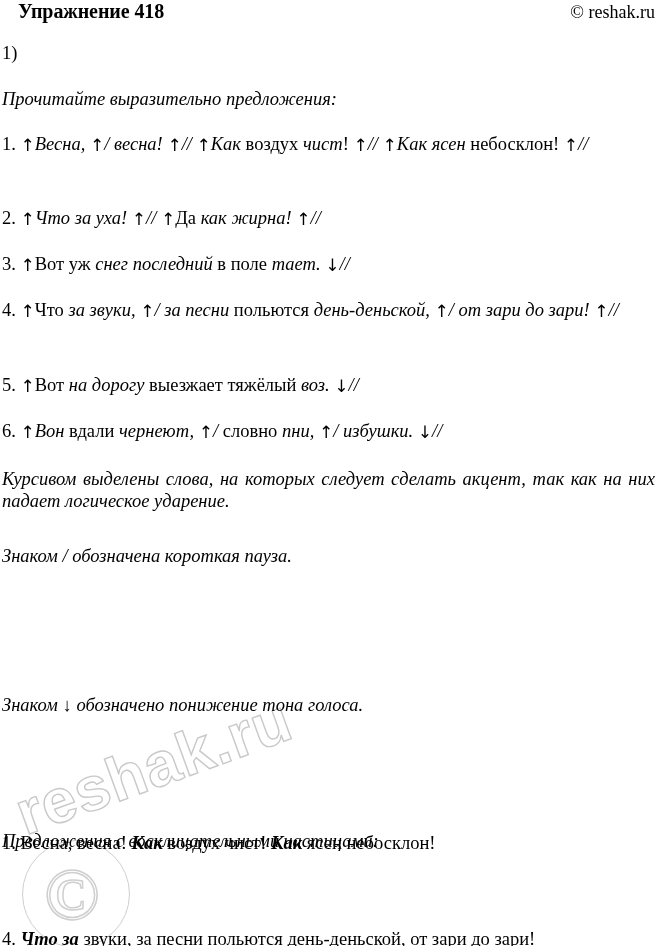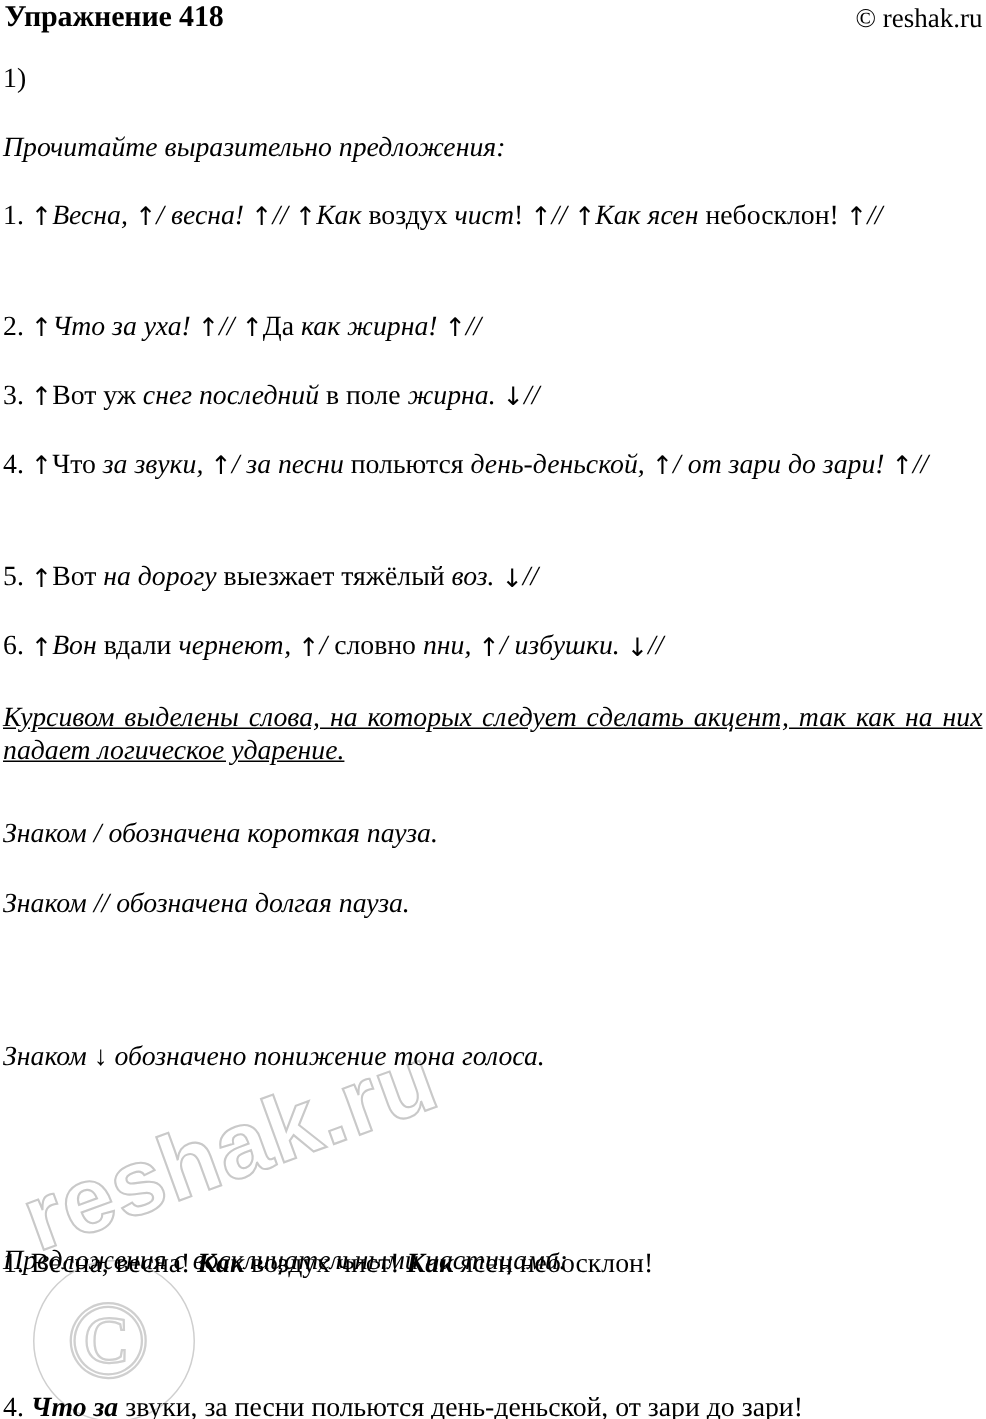--- a/index.html
+++ b/index.html
@@ -27,21 +27,21 @@
   }
 
   
   .header {
     position: relative;
     height: 28px;
     margin: 0 0 0 0;
   }
   .title {
     position: absolute;
-    left: 3px;
+    left: 18px;
     top: 0px;
     font-size: 20px;
     font-weight: bold;
     letter-spacing: -0.1px;
     white-space: nowrap;
   }
   .copyright {
     position: absolute;
     right: 2px;
     top: 2px;
@@ -136,28 +136,27 @@
     <div class="title">Упражнение 418</div>
     <div class="copyright">© reshak.ru</div>
   </div>
 
   <div class="block" style="top:42px;">1)</div>
 
   <div class="block it" style="top:88px;">Прочитайте выразительно предложения:</div>
 
   <div class="block justify" style="top:133px;"><span class="up">1. </span><span class="arrow">↑</span><span class="it">Весна, </span><span class="arrow">↑</span><span class="it">/ </span><span class="it">весна!</span><span class="up"> </span><span class="arrow">↑</span><span class="it">// </span><span class="arrow">↑</span><span class="it">Как</span><span class="up"> воздух </span><span class="it">чист</span><span class="up">! </span><span class="arrow">↑</span><span class="it">// </span><span class="arrow">↑</span><span class="it">Как ясен</span><span class="up"> небосклон! </span><span class="arrow">↑</span><span class="it">//</span></div>
   <div class="block" style="top:207px;"><span class="up">2. </span><span class="arrow">↑</span><span class="it">Что за уха!</span><span class="up"> </span><span class="arrow">↑</span><span class="it">// </span><span class="arrow">↑</span><span class="up">Да </span><span class="it">как жирна!</span><span class="up"> </span><span class="arrow">↑</span><span class="it">//</span></div>
-  <div class="block" style="top:253px;"><span class="up">3. </span><span class="arrow">↑</span><span class="up">Вот уж </span><span class="it">снег последний</span><span class="up"> в поле </span><span class="it">жирна.</span><span class="up"> </span><span class="arrow">↓</span><span class="it">//</span></div>
+  <div class="block" style="top:253px;"><span class="up">3. </span><span class="arrow">↑</span><span class="up">Вот уж </span><span class="it">снег последний</span><span class="up"> в поле </span><span class="it">тает.</span><span class="up"> </span><span class="arrow">↓</span><span class="it">//</span></div>
   <div class="block justify" style="top:299px;"><span class="up">4. </span><span class="arrow">↑</span><span class="up">Что </span><span class="it">за звуки,</span><span class="up"> </span><span class="arrow">↑</span><span class="it">/ </span><span class="it">за песни</span><span class="up"> польются </span><span class="it">день-деньской,</span><span class="up"> </span><span class="arrow">↑</span><span class="it">/ </span><span class="it">от зари до зари!</span><span class="up"> </span><span class="arrow">↑</span><span class="it">//</span></div>
   <div class="block" style="top:374px;"><span class="up">5. </span><span class="arrow">↑</span><span class="up">Вот </span><span class="it">на дорогу</span><span class="up"> выезжает тяжёлый </span><span class="it">воз.</span><span class="up"> </span><span class="arrow">↓</span><span class="it">//</span></div>
   <div class="block" style="top:420px;"><span class="up">6. </span><span class="arrow">↑</span><span class="it">Вон</span><span class="up"> вдали </span><span class="it">чернеют,</span><span class="up"> </span><span class="arrow">↑</span><span class="it">/ </span><span class="up">словно </span><span class="it">пни,</span><span class="up"> </span><span class="arrow">↑</span><span class="it">/ </span><span class="it">избушки.</span><span class="up"> </span><span class="arrow">↓</span><span class="it">//</span></div>
 
-  <div class="block it justify" style="top:468px;text-decoration:underline;">Курсивом выделены слова, на которых следует сделать акцент, так как на них падает логическое ударение.</div>
+  <div class="block it justify" style="top:468px;">Курсивом выделены слова, на которых следует сделать акцент, так как на них падает логическое ударение.</div>
   <div class="block it" style="top:545px;">Знаком / обозначена короткая пауза.</div>
-  <div class="block it" style="top:592px;">Знаком // обозначена долгая пауза.</div>
   <div class="block it" style="top:694px;">Знаком ↓ обозначено понижение тона голоса.</div>
 
   <div class="block it" style="top:787px;margin-top:43px;">Предложения с восклицательными частицами:</div>
 
   <div class="block" style="top:832px;"><span class="up">1. </span><span class="up">Весна, весна! </span><span class="bi">Как</span><span class="up"> воздух чист! </span><span class="bi">Как</span><span class="up"> ясен небосклон!</span></div>
   <div class="block" style="top:928px;"><span class="up">4. </span><span class="bi">Что за</span><span class="up"> звуки, за песни польются день-деньской, от зари до зари!</span></div>
 
 </div>
 
 </body></html>

